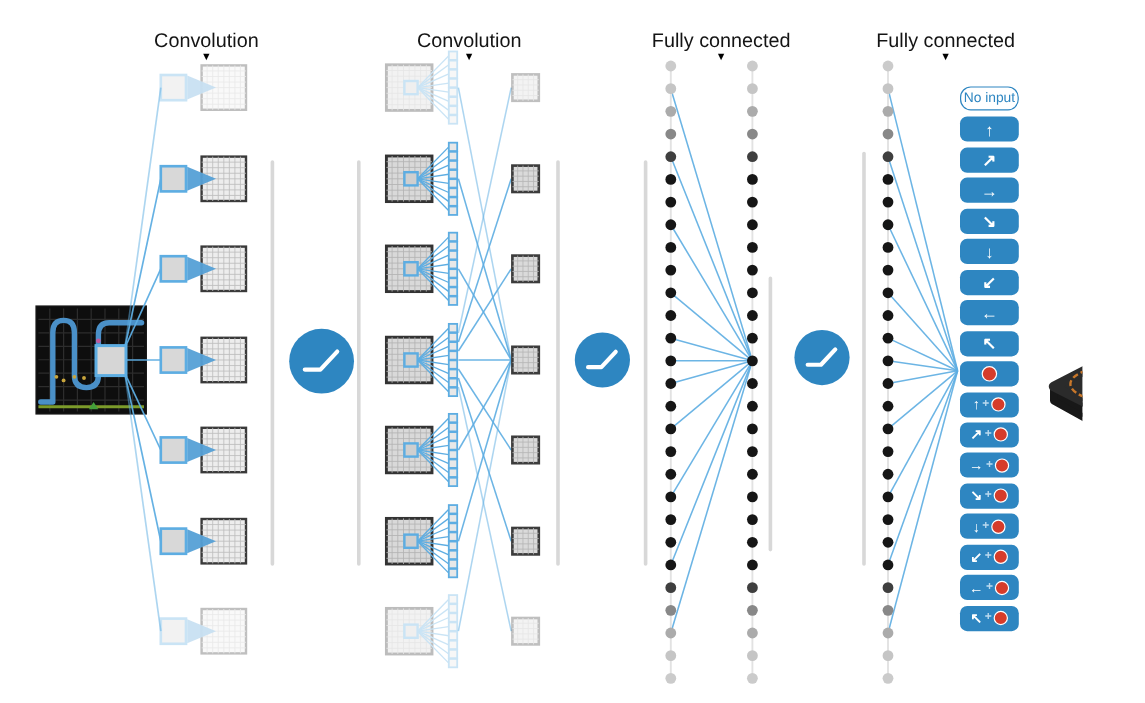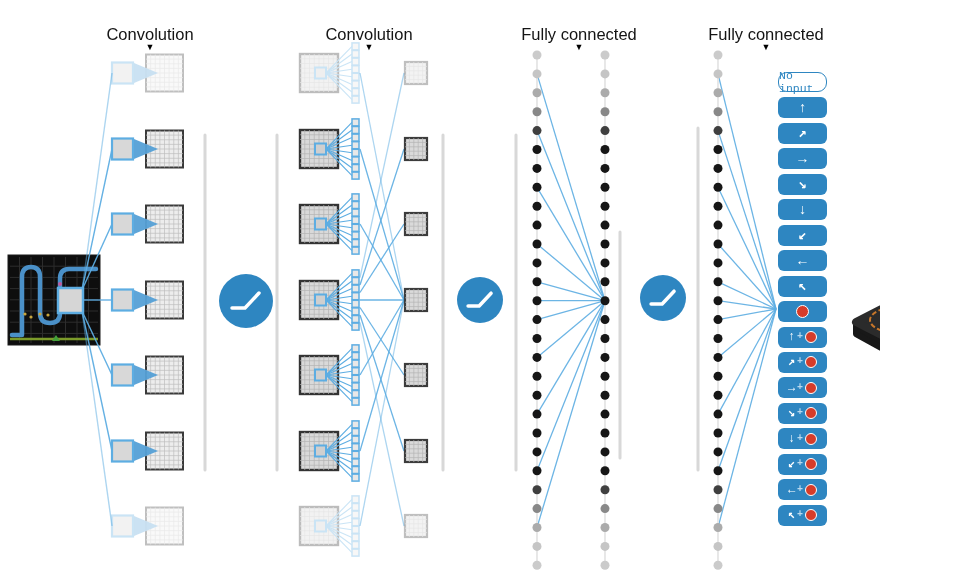--- a/index.html
+++ b/index.html
@@ -1,26 +1,26 @@
 <!DOCTYPE html>
 <html><head>
 <meta charset="utf-8">
 <style>
   html,body{margin:0;padding:0;background:#fff;}
   #stage{position:relative;width:880px;height:586px;background:#fff;overflow:hidden;
-         font-family:"Liberation Sans",sans-serif;}
+         font-family:"Liberation Sans",sans-serif;margin-left:22px;}
   .layer-label{position:absolute;top:25px;transform:translateX(-50%);
     font-size:16.5px;color:#141414;white-space:nowrap;}
   .marker{position:absolute;top:43px;transform:translateX(-50%);
     font-size:9px;color:#000;line-height:1;}
   #net-svg{position:absolute;left:0;top:0;}
   #buttons{position:absolute;left:0;top:0;width:100%;height:100%;pointer-events:none;}
   .btn{position:absolute;left:778px;width:49px;height:21px;background:var(--accent-blue);
     border-radius:6px;display:flex;align-items:center;justify-content:center;gap:2px;
-    color:#fff;box-sizing:border-box;pointer-events:auto;font-family:Liberation Mono, monospace;}
+    color:#fff;box-sizing:border-box;pointer-events:auto;}
   .btn .arrow{font-size:14px;font-weight:700;line-height:1;}
   .btn.combo .arrow{font-size:12px;}
   .btn .plus{font-size:10px;font-weight:700;color:#b9d9ef;line-height:1;}
   .fire-dot{width:13px;height:13px;border-radius:50%;background:var(--fire-red);
     border:1.5px solid #fff;box-sizing:border-box;display:inline-block;}
   .btn.combo .fire-dot{width:12px;height:12px;}
   .btn.no-input{background:#fff;border:1.6px solid var(--accent-blue);
     color:var(--accent-blue);font-size:11.5px;height:20px;border-radius:9px;}
 </style>
 </head>

